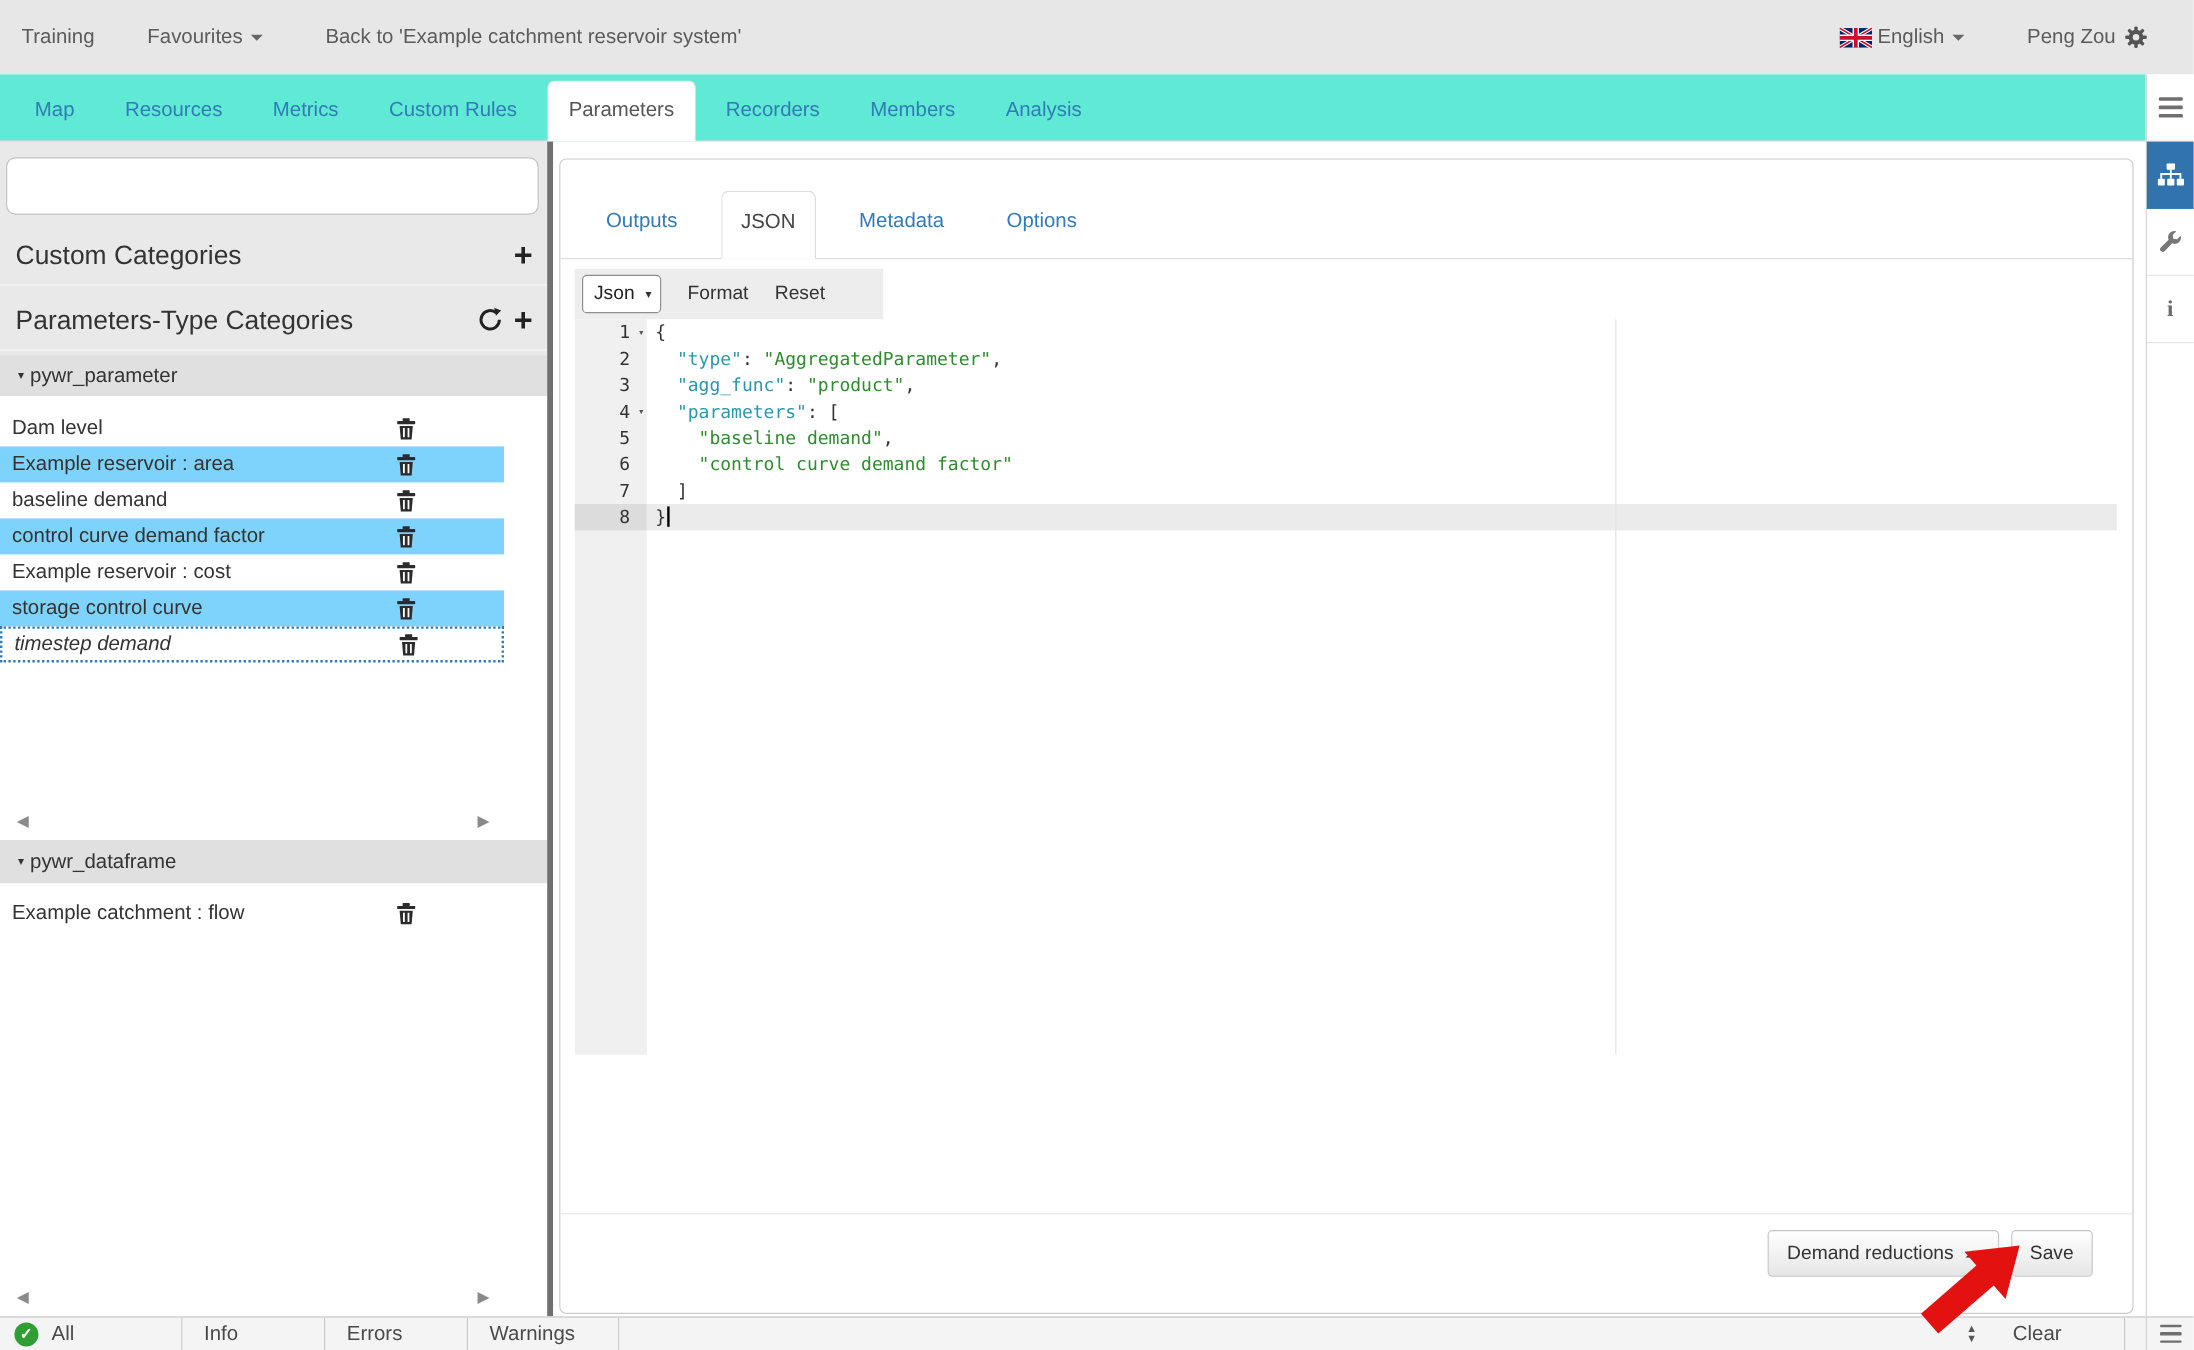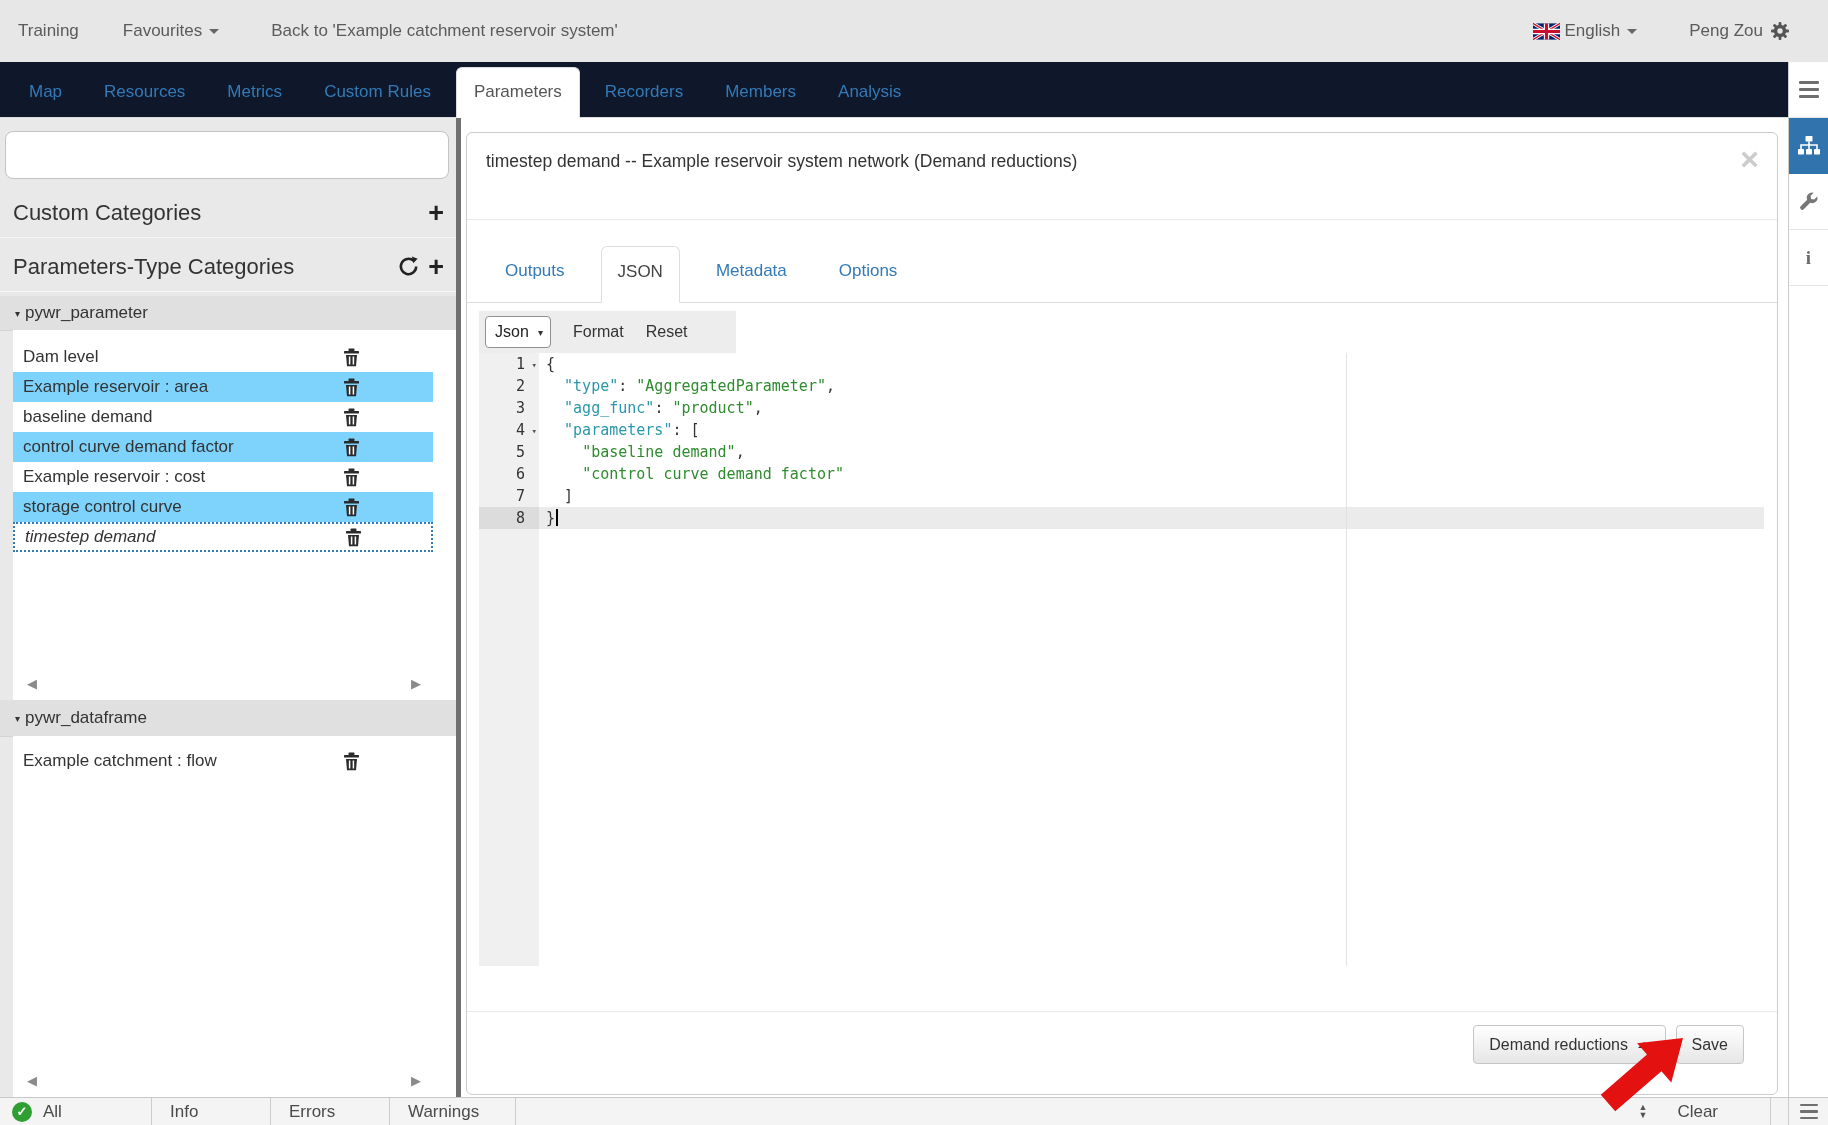--- a/index.html
+++ b/index.html
@@ -15,21 +15,21 @@
   .tb-training{margin-left:18px;}
   .tb-fav{margin-left:44px;}
   .tb-back{margin-left:52px;}
   .caret-down{display:inline-block;width:0;height:0;border-left:5px solid transparent;
     border-right:5px solid transparent;border-top:5px solid #666;margin-left:7px;}
   .tb-spacer{flex:1;}
   .tb-lang{display:flex;align-items:center;}
   .flag{width:27px;height:17px;margin-right:5px;display:block;}
   .tb-user{margin-left:52px;margin-right:38px;display:flex;align-items:center;gap:7px;}
   
-  .tabbar{position:absolute;left:0;top:62px;width:1788px;height:56px;background:#0f172a;
+  .tabbar{position:absolute;left:0;top:62px;width:1788px;height:56px;background:#5eead4;
     border-bottom:1px solid #ddd;box-sizing:border-box;display:flex;align-items:flex-end;padding-left:12px;}
   .tab{font-size:17px;color:#337ab7;padding:14px 17px 15px 17px;margin-right:8px;cursor:pointer;
     position:relative;}
   .tab.active{color:#555;background:#fff;border:1px solid #ddd;border-bottom:1px solid #fff;
     border-radius:6px 6px 0 0;margin-bottom:-1px;}
   
   .rail{position:absolute;left:1788px;top:62px;width:40px;height:1035px;background:#fff;
     border-left:1px solid #ccc;box-sizing:border-box;}
   .rail-cell{height:55px;display:flex;align-items:center;justify-content:center;
     border-bottom:1px solid #e3e3e3;cursor:pointer;}
@@ -52,21 +52,21 @@
   #hdr-custom{top:70px;justify-content:center;}
   #hdr-ptype{top:124px;}
   .hdr-tools{margin-left:auto;display:flex;align-items:center;margin-right:12px;gap:8px;}
   .plus-btn{font-size:27px;font-weight:bold;color:#222;line-height:24px;cursor:pointer;}
   .refresh-btn{cursor:pointer;display:flex;}
   .grp-hdr{position:absolute;left:0;width:456px;background:#e0e0e0;display:flex;align-items:center;
     font-size:17px;color:#333;cursor:pointer;border-bottom:1px solid #d4d4d4;}
   #grp1-hdr{top:178px;height:34px;}
   #grp2-hdr{top:582px;height:36px;}
   .grp-caret{font-size:10px;margin:0 5px 0 15px;color:#333;}
-  .plist{position:absolute;left:0;width:495px;background:#fff;margin-left:13px;}
+  .plist{position:absolute;left:0;width:495px;background:#fff;}
   #list1{top:212px;height:370px;}
   #list2{top:618px;height:361px;}
   .prow{height:30px;line-height:30px;font-size:17px;color:#333;padding-left:10px;
     width:420px;box-sizing:border-box;position:relative;cursor:pointer;}
   .prow.alt{background:#7dd3fc;}
   .prow.selected{border:2px dotted #337ab7;line-height:26px;font-style:italic;}
   .prow .trash{position:absolute;left:330px;top:6px;width:17px;height:19px;cursor:pointer;}
   .prow.selected .trash{top:4px;}
   .rows-pad{padding-top:12px;}
   .scroll-arrow{position:absolute;color:#8a8a8a;font-size:13px;cursor:pointer;line-height:13px;}
@@ -310,24 +310,20 @@
     <span class="scroll-arrow" style="right:11px;bottom:42px;">▼</span>
     <span class="scroll-arrow" style="left:14px;bottom:10px;">◀</span>
     <span class="scroll-arrow" style="left:398px;bottom:10px;">▶</span>
   </div>
 </div>
 
 <div class="splitter"></div>
 
 <div class="main">
   <div class="panel">
-    <div class="panel-hdr">
-      <div class="panel-title">timestep demand -- Example reservoir system network (Demand reductions)</div>
-      <div class="close-x">×</div>
-    </div>
     <div class="ptabs" id="panel-tabs">
         <div class="ptab">Outputs</div>
         <div class="ptab active">JSON</div>
         <div class="ptab">Metadata</div>
         <div class="ptab">Options</div>
       </div>
 
     <div class="etoolbar">
       <div class="mode-select">
         <span>Json</span>

